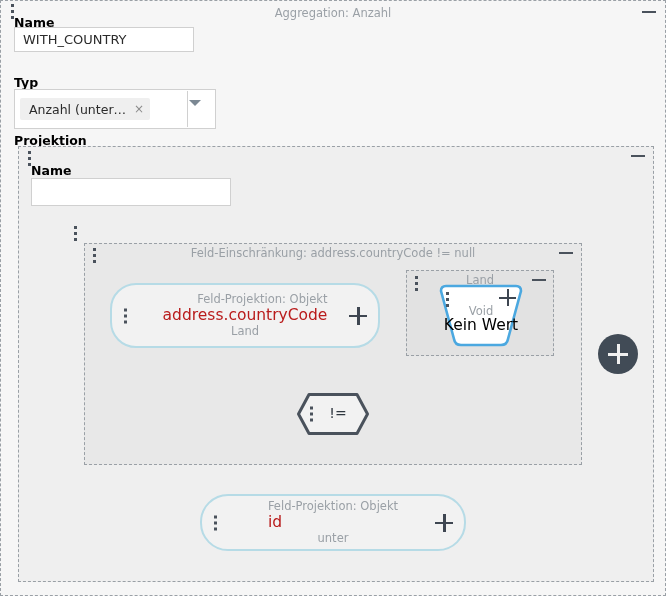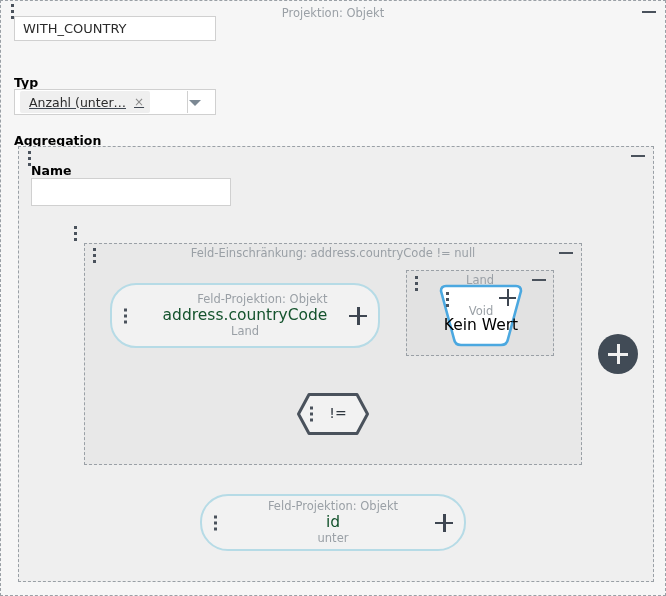--- a/index.html
+++ b/index.html
@@ -72,21 +72,21 @@
   
   #edges{position:absolute;left:0;top:0;width:666px;height:596px;}
 
   
   .node-round{
     position:absolute;box-sizing:border-box;
     background:#f2f2f2;border:2px solid #b6dbe6;border-radius:26px;
     display:flex;align-items:center;justify-content:center;
   }
   .node-title{color:#9aa0a6;font-size:11.5px;line-height:13px;text-align:right;}
-  .node-main{color:#14532d;font-size:15.5px;line-height:19px;text-align:center;}
+  .node-main{color:#b91c1c;font-size:15.5px;line-height:19px;text-align:left;}
   .node-sub{color:#9aa0a6;font-size:11.5px;line-height:13px;text-align:center;}
   .node-dots{
     position:absolute;left:12px;top:50%;transform:translateY(-50%);
     display:flex;flex-direction:column;gap:3px;align-items:center;
   }
   .node-dots i{width:3px;height:3px;background:#4a525c;}
   .node-plus{
     position:absolute;right:11px;top:50%;transform:translateY(-50%);
     width:18px;height:18px;
   }
@@ -153,42 +153,42 @@
 
       <path d="M370,414 L568,414 L568,353"></path>
 
       <path d="M333,436 L333,494"></path>
 
       <path d="M333,550 L333,582"></path>
     </g>
   </svg>
 
   <div class="panel dashed" id="agg">
-    <div class="hdr-title">Projektion: Objekt</div>
+    <div class="hdr-title">Aggregation: Anzahl</div>
     <div class="collapse"></div>
     <div class="handle" style="left:10px;top:3px;">
       <i></i>
         <i></i>
         <i></i>
     </div>
 
     <div class="field-label" style="left:13px;top:14px;">Name</div>
-    <div class="txtinput" style="left:13px;top:15px;width:202px;height:25px;">WITH_COUNTRY</div>
+    <div class="txtinput" style="left:13px;top:26px;width:180px;height:25px;">WITH_COUNTRY</div>
 
     <div class="field-label" style="left:13px;top:74px;">Typ</div>
-    <div class="selectbox" style="left:13px;top:88px;width:202px;height:26px;text-decoration:underline;">
+    <div class="selectbox" style="left:13px;top:88px;width:202px;height:40px;">
       <div class="chip">
         <span>Anzahl (unter…</span>
         <span class="x">×</span>
       </div>
       <div class="sel-div" style="left:172px;"></div>
       <div class="caret" style="right:14px;top:10px;"></div>
     </div>
 
-    <div class="field-label" style="left:13px;top:132px;">Aggregation</div>
+    <div class="field-label" style="left:13px;top:132px;">Projektion</div>
   </div>
 
   <div class="panel dashed" id="wenn">
     <div class="collapse"></div>
     <div class="handle" style="left:9px;top:4px;">
       <i></i>
         <i></i>
         <i></i>
     </div>
     <div class="field-label" style="left:12px;top:16px;">Name</div>

